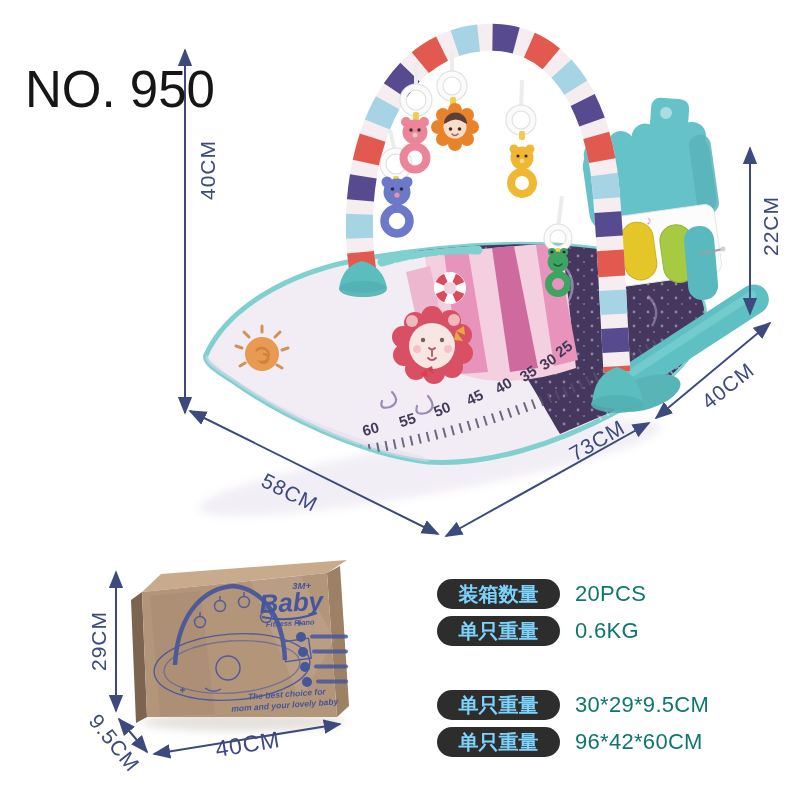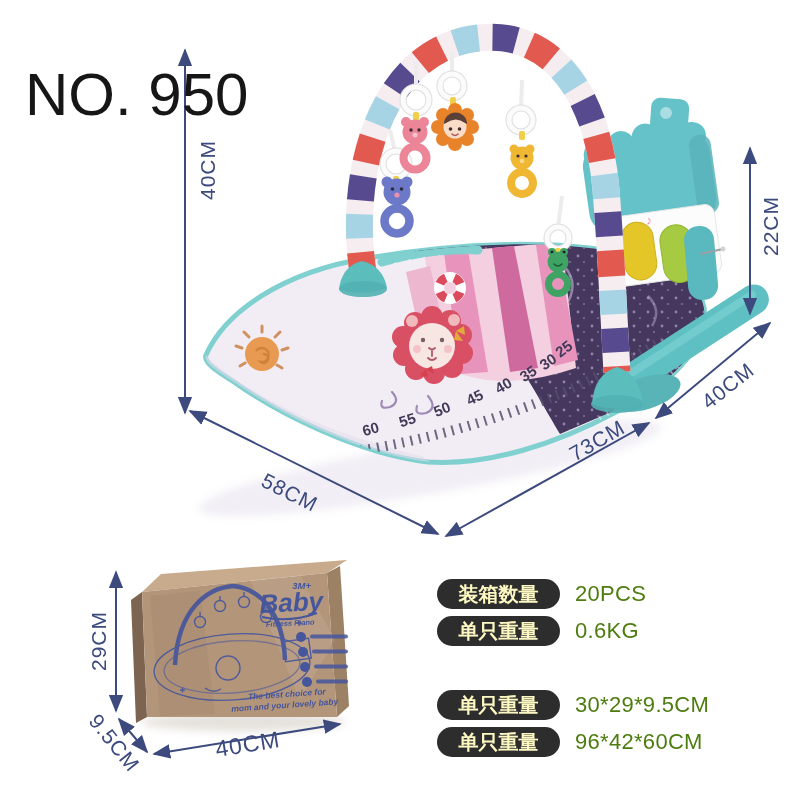--- a/index.html
+++ b/index.html
@@ -1,39 +1,39 @@
 <!DOCTYPE html>
 <html><head>
 <meta charset="utf-8">
 <style>
   html,body{margin:0;padding:0;background:#fff;}
   .canvas{position:relative;width:800px;height:800px;background:#fff;overflow:hidden;
           font-family:"Liberation Sans",sans-serif;}
   svg.scene{position:absolute;left:0;top:0;}
-  .product-no{position:absolute;left:25px;top:60px;font-size:60px;color:#161616;
+  .product-no{position:absolute;left:25px;top:60px;font-size:51px;color:#161616;
               letter-spacing:0;font-weight:400;}
   
   text.dim{font-family:"Liberation Sans",sans-serif;font-size:21px;font-weight:500;
            fill:#3d4a7e;letter-spacing:1px;}
   text.dim-big{font-family:"Liberation Sans",sans-serif;font-size:23px;font-weight:500;
            fill:#3d4a7e;letter-spacing:1px;}
   text.ruler{font-family:"Liberation Sans",sans-serif;font-size:15px;font-weight:700;
            fill:#423a58;}
   text.boxbrand{font-family:"Liberation Sans",sans-serif;font-weight:700;font-style:italic;
            fill:#46569c;}
   text.boxsmall{font-family:"Liberation Sans",sans-serif;font-weight:700;font-style:italic;
            fill:#46569c;}
   
   .spec{position:absolute;left:437px;top:579px;width:360px;display:flex;
         flex-direction:column;gap:7px;}
   .spec-row{display:flex;align-items:center;height:30px;}
-  .spec-pill{background:#2d2d2d;color:#fef9c3;border-radius:15px;width:123px;
+  .spec-pill{background:#2d2d2d;color:#7dd3fc;border-radius:15px;width:123px;
              height:30px;line-height:30px;text-align:center;font-size:20px;
              font-weight:700;flex:0 0 auto;}
-  .spec-value{margin-left:15px;font-size:22px;font-weight:500;color:#4d7c0f;
+  .spec-value{margin-left:15px;font-size:22px;font-weight:500;color:#0f766e;
               letter-spacing:.3px;white-space:nowrap;}
 </style>
 </head>
 <body>
 
 <div class="canvas">
 
 <svg class="scene" width="800" height="800" viewBox="0 0 800 800">
   <defs>
     <marker id="ah" viewBox="0 0 10 8" refX="9" refY="4" markerWidth="9" markerHeight="8" orient="auto-start-reverse">

